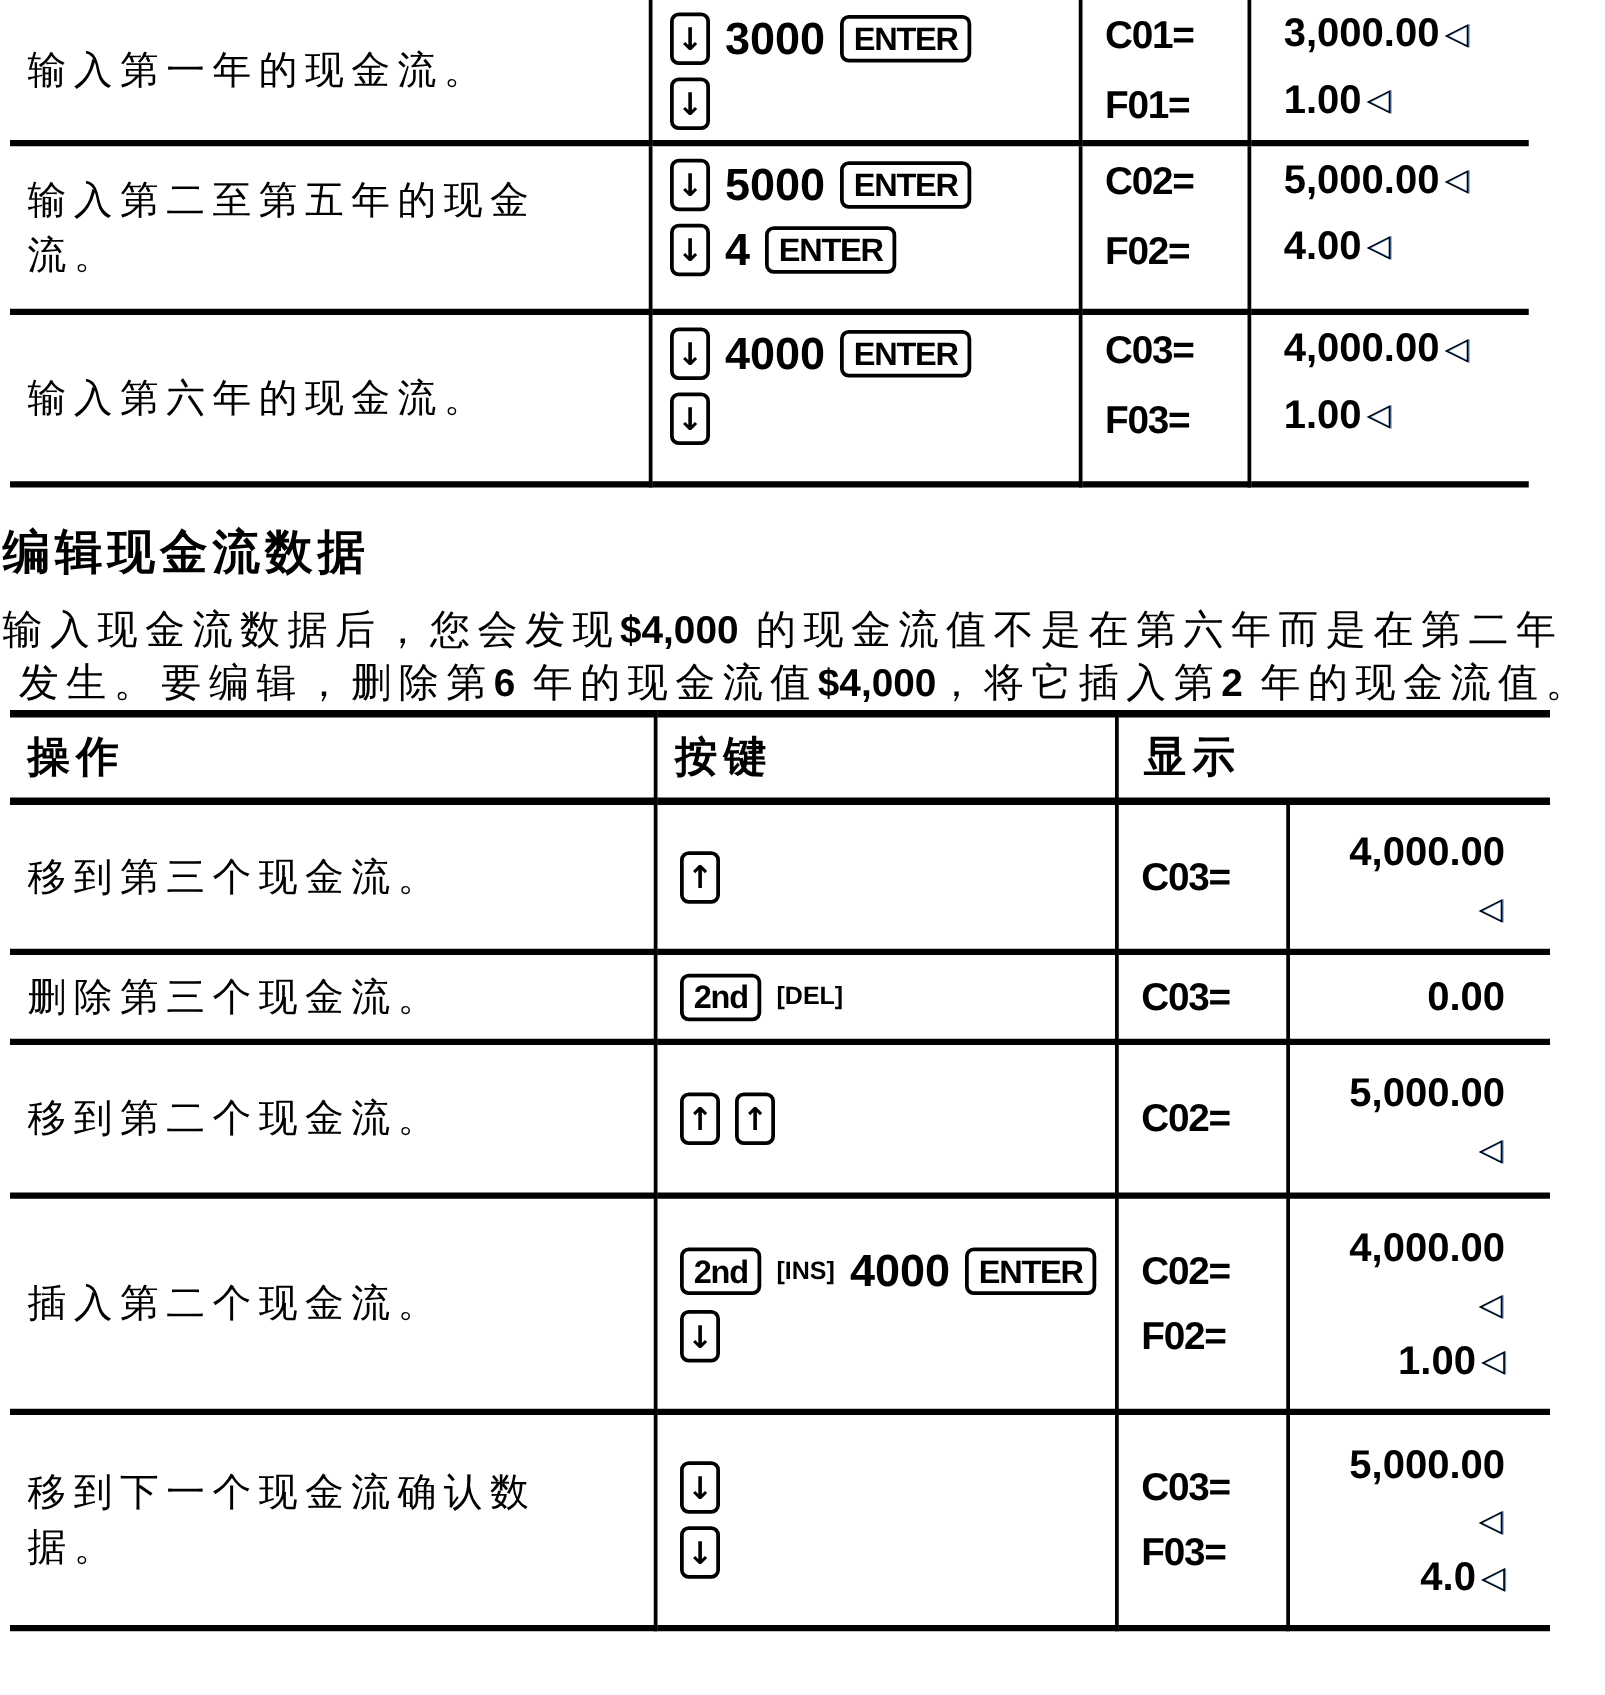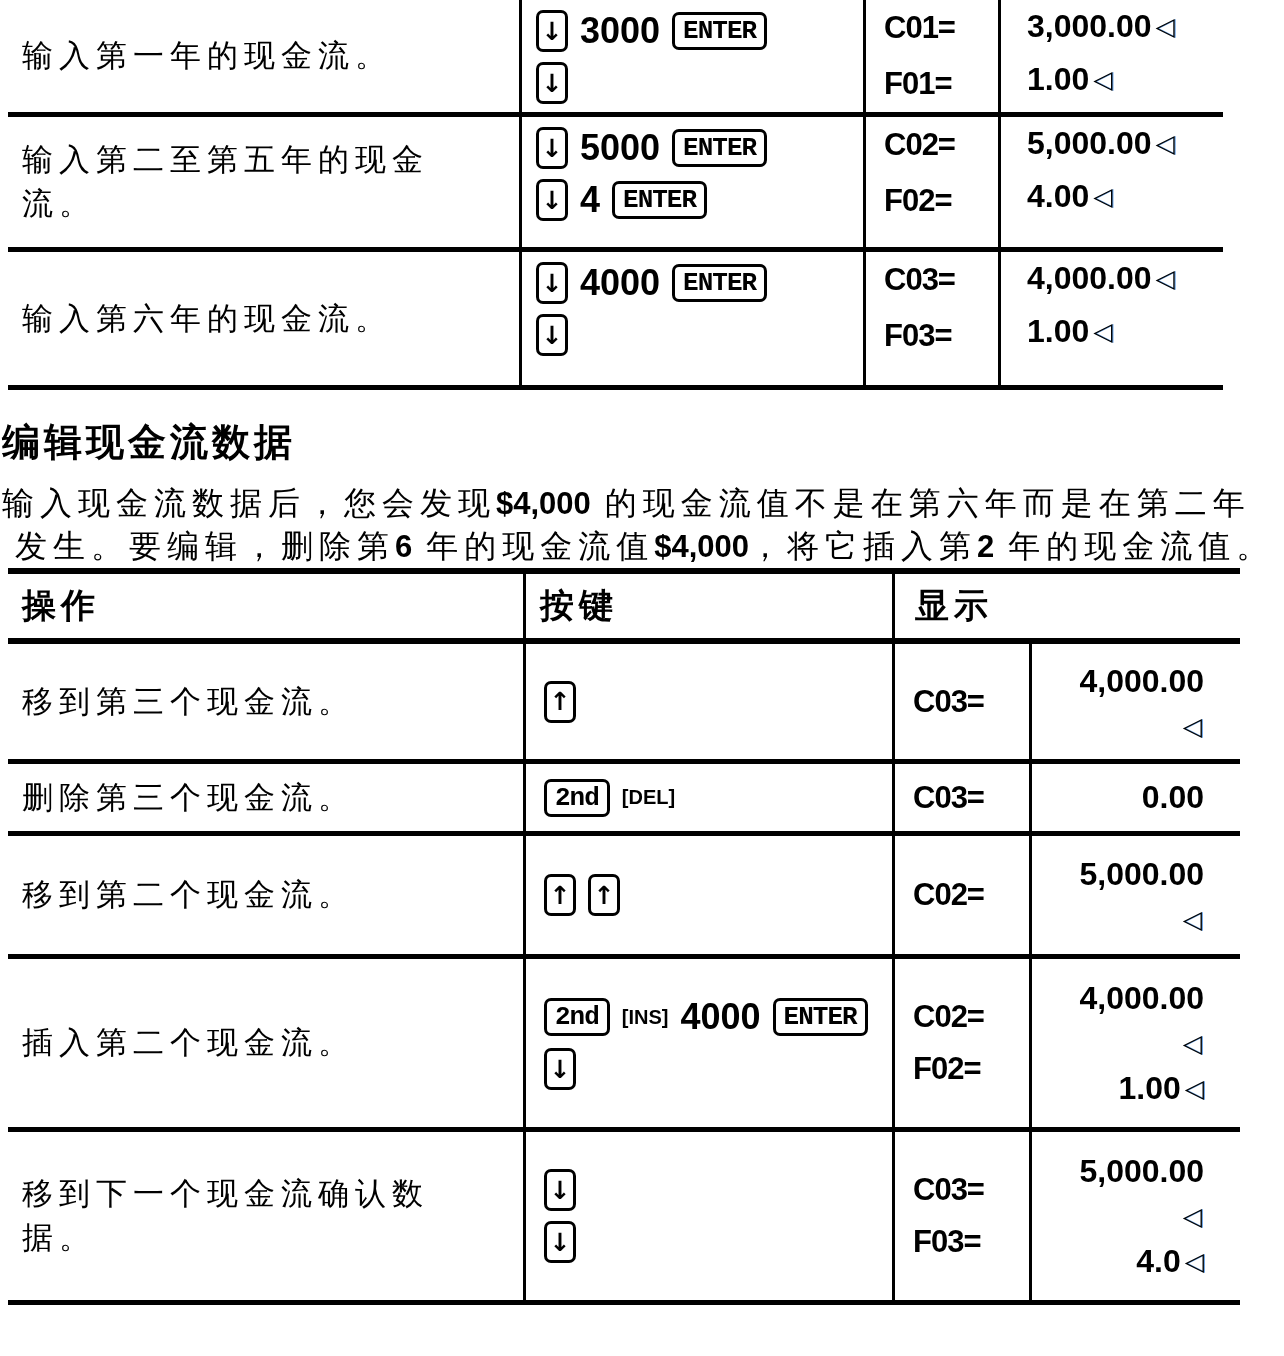--- a/index.html
+++ b/index.html
@@ -50,21 +50,21 @@
   .vline { display:flex; align-items:center; }
   .val { font-family:"Liberation Sans","DejaVu Sans",sans-serif;
          font-weight:700; font-size:32px; }
   .mk { font-family:"DejaVu Sans",sans-serif; font-weight:400; font-size:25px;
         margin-left:4px; color:#000; text-shadow:1px 0 0 rgba(74,144,226,0.85); }
   .mk-line { margin-right:2px; }
 
   
   .kcap { display:inline-flex; align-items:center; justify-content:center;
           border:3px solid #000; border-radius:7px; background:#fff;
-          font-family:Liberation Mono, monospace; color:#000; }
+          font-family:Liberation Sans, sans-serif; color:#000; }
   .kcap.arrow { width:32px; height:42px; font-size:25px; font-weight:700;
                 font-family:"DejaVu Sans",sans-serif; }
   .kcap.wide { height:38px; padding:0 8px; font-size:26px; font-weight:700;
                letter-spacing:-1px; }
   .kbr { font-family:"Liberation Sans","DejaVu Sans",sans-serif; font-weight:600;
          font-size:20px; letter-spacing:0px; }
   .knum { font-family:"Liberation Sans","DejaVu Sans",sans-serif; font-weight:700;
           font-size:36px; }
 
   

